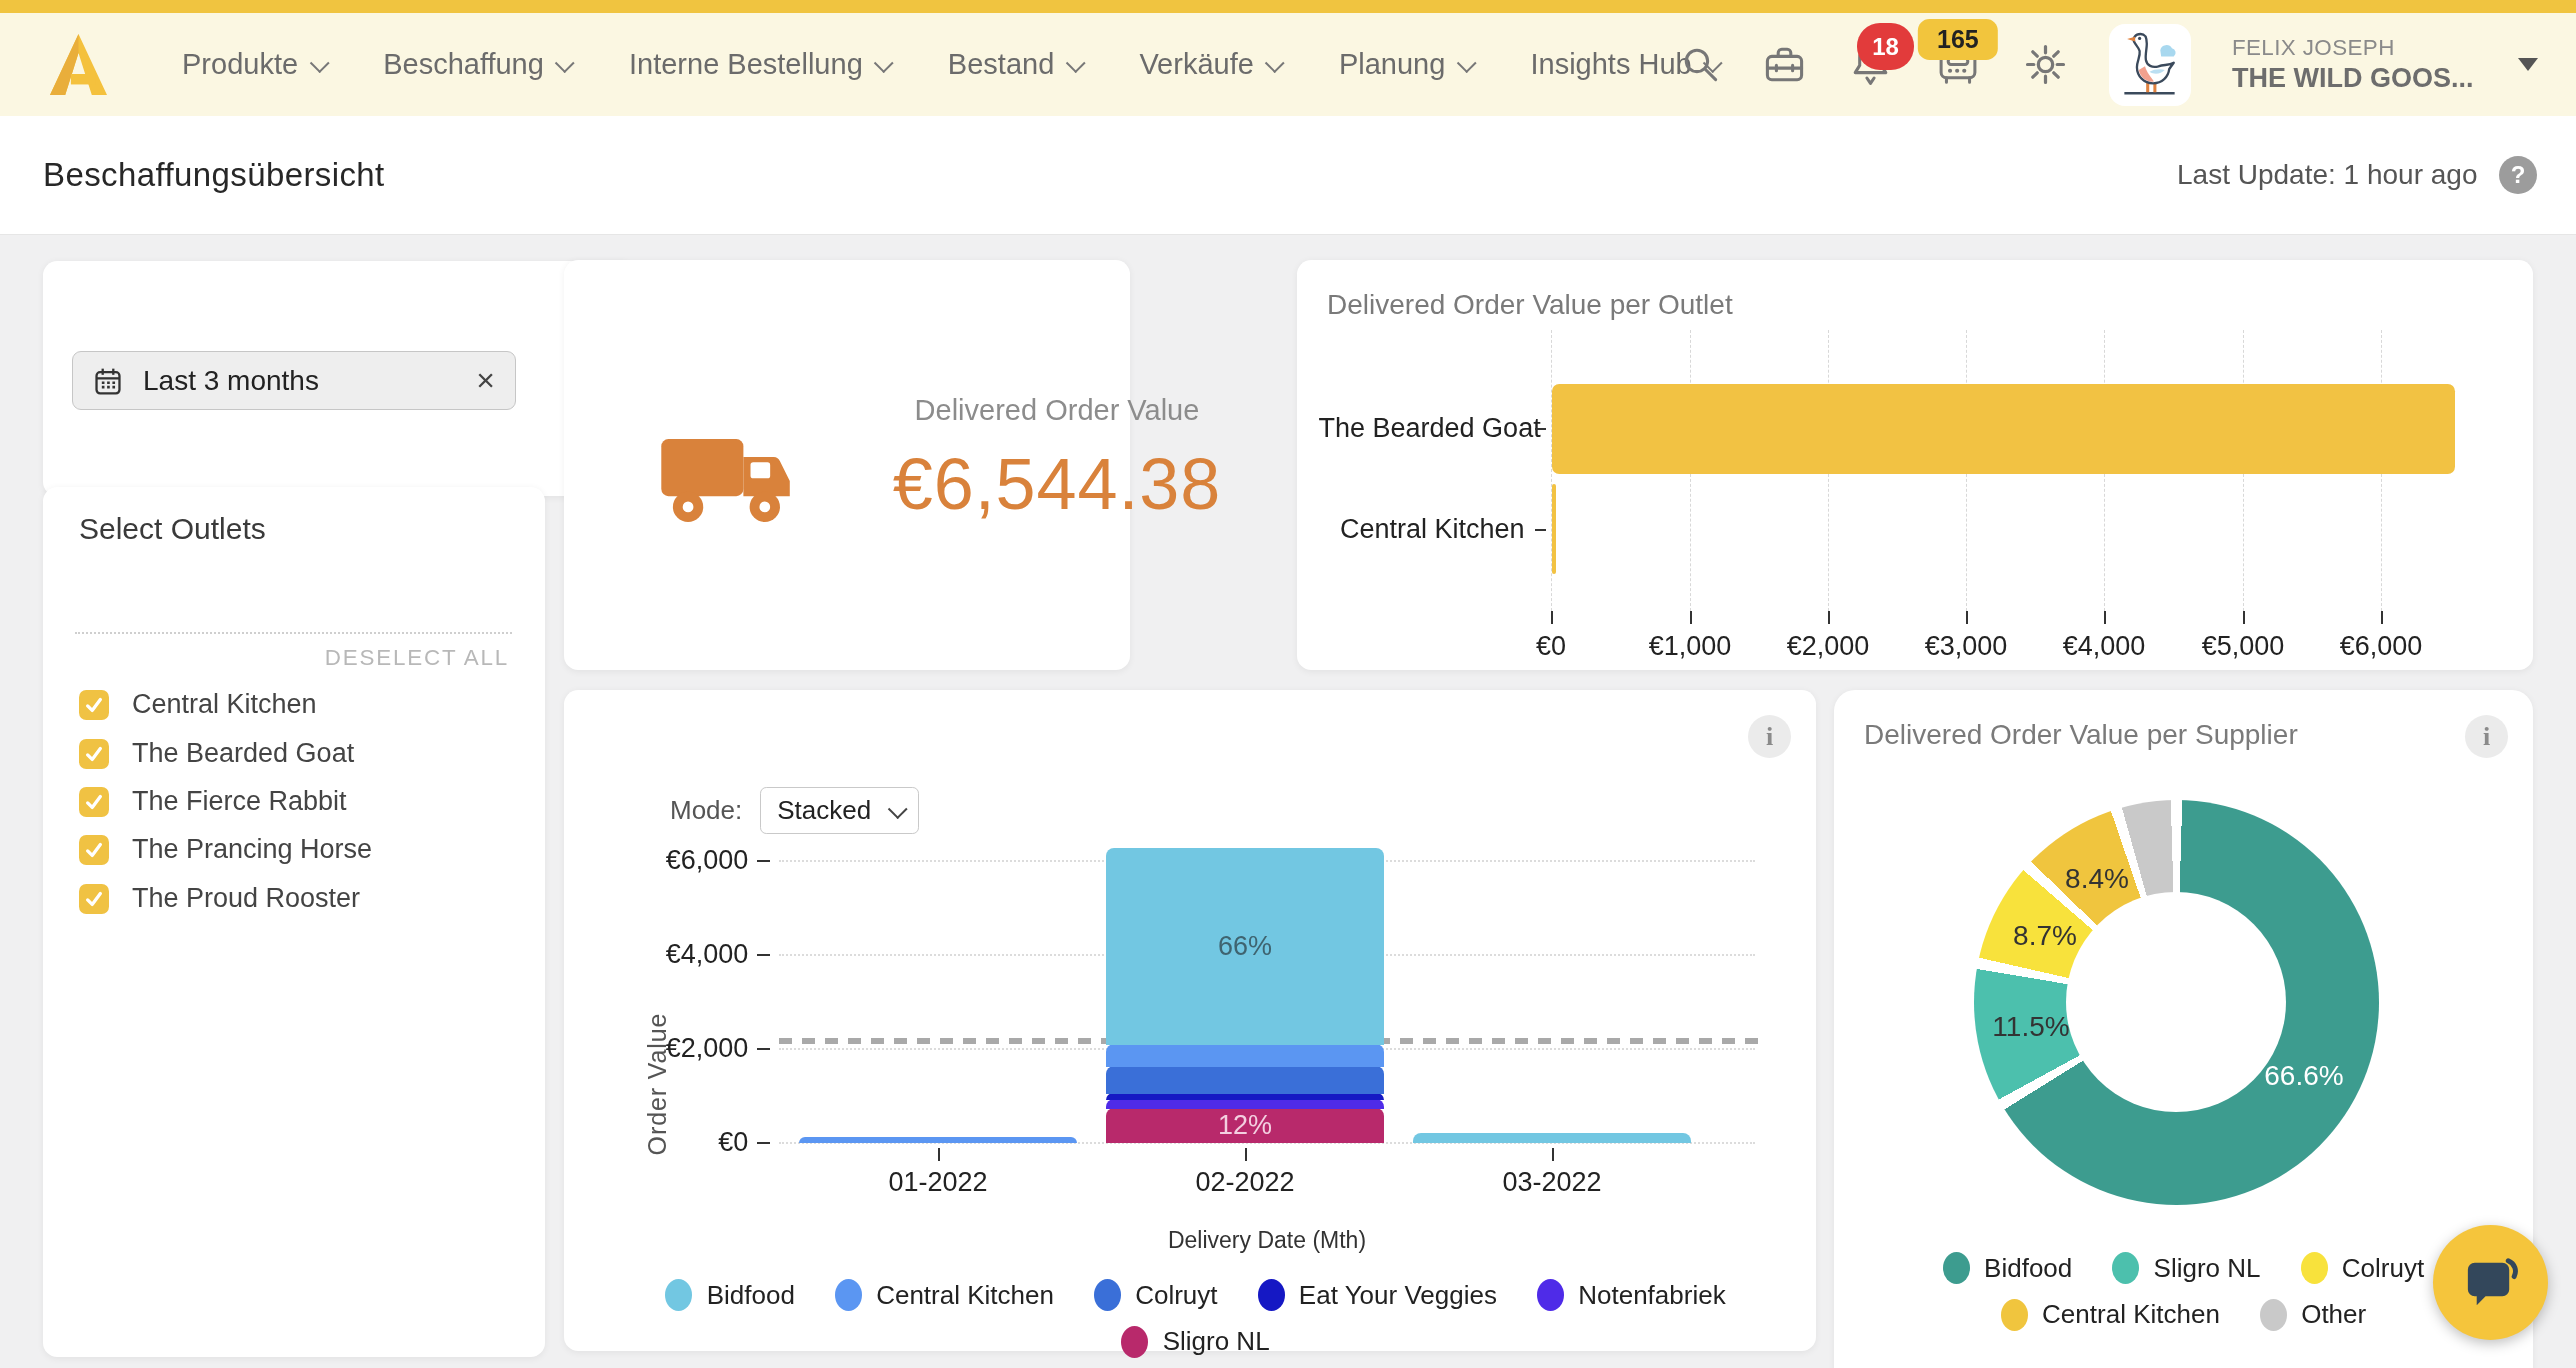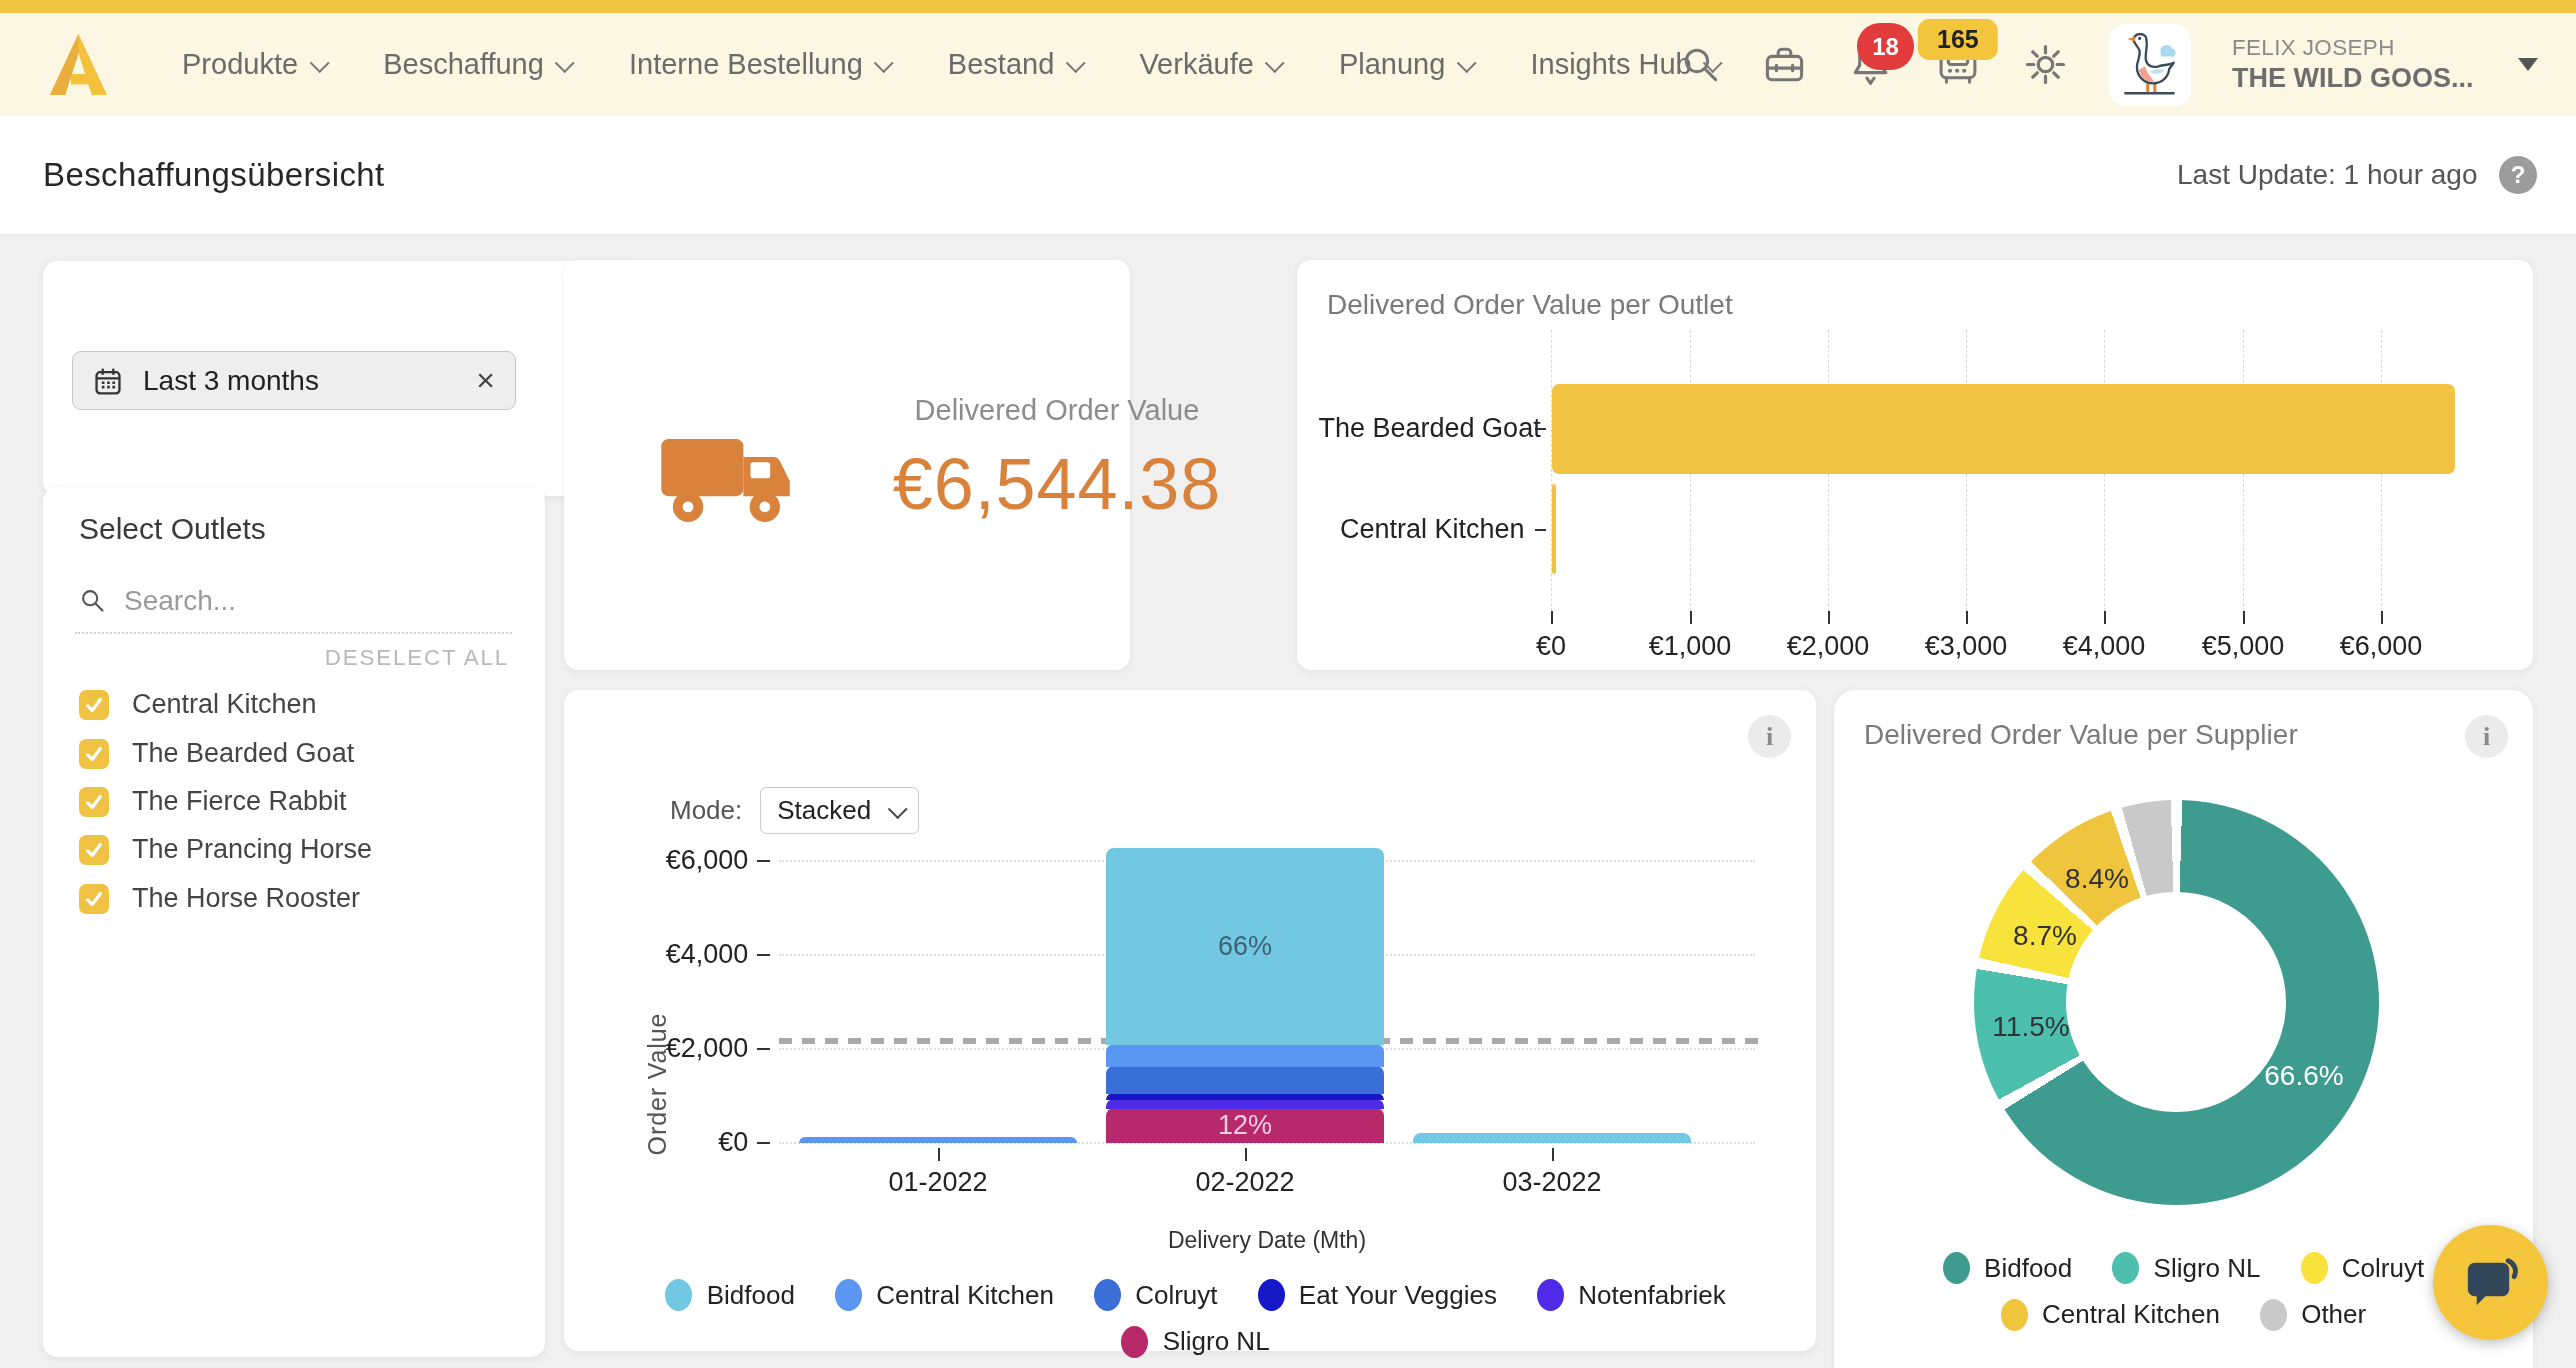--- a/index.html
+++ b/index.html
@@ -207,27 +207,20 @@
       <line x1="4" y1="14" x2="30" y2="14"></line>
       <path d="M10,19 h3 M16,19 h3 M22,19 h3 M10,24 h3 M16,24 h3 M22,24 h3" stroke-width="3"></path>
     </svg>
     <span class="date-text">Last 3 months</span>
     <span class="date-clear">×</span>
   </div>
 </div>
 
 <div class="card" id="card-outlets">
   <div class="outlets-title">Select Outlets</div>
-  <div class="outlet-search">
-    <svg width="27" height="27" viewBox="0 0 46 46" fill="none" stroke="#555" stroke-width="3.6" stroke-linecap="round">
-      <circle cx="19" cy="19" r="12"></circle>
-        <line x1="28" y1="28" x2="40" y2="40"></line>
-    </svg>
-    <input type="text" placeholder="Search..." style="">
-  </div>
   <div class="outlets-divider"></div>
   <div class="deselect-all">DESELECT ALL</div>
   <div id="outlet-rows">
       <div class="outlet-row" style="top: 196px;">
         <div class="checkbox">
           <svg width="20" height="20" viewBox="0 0 22 22" fill="none" stroke="#fff" stroke-width="3.6" stroke-linecap="round" stroke-linejoin="round">
             <polyline points="4,12 9,17 18,5"></polyline>
           </svg>
         </div>
         <div class="outlet-label">Central Kitchen</div>
@@ -255,21 +248,21 @@
           </svg>
         </div>
         <div class="outlet-label">The Prancing Horse</div>
       </div>
       <div class="outlet-row" style="top: 390px;">
         <div class="checkbox">
           <svg width="20" height="20" viewBox="0 0 22 22" fill="none" stroke="#fff" stroke-width="3.6" stroke-linecap="round" stroke-linejoin="round">
             <polyline points="4,12 9,17 18,5"></polyline>
           </svg>
         </div>
-        <div class="outlet-label">The Horse Rooster</div>
+        <div class="outlet-label">The Proud Rooster</div>
       </div>
     </div>
 </div>
 
 <div class="card" id="card-kpi">
   <div class="kpi-icon">
     <svg width="152" height="116" viewBox="0 0 170 130">
       <rect x="8" y="18" width="92" height="64" rx="8" fill="#D9823B"></rect>
       <path d="M100,38 h34 a8,8 0 0 1 7,5 l11,22 v17 h-52 z" fill="#D9823B"></path>
       <rect x="108" y="44" width="22" height="18" rx="3" fill="#FFFFFF"></rect>

